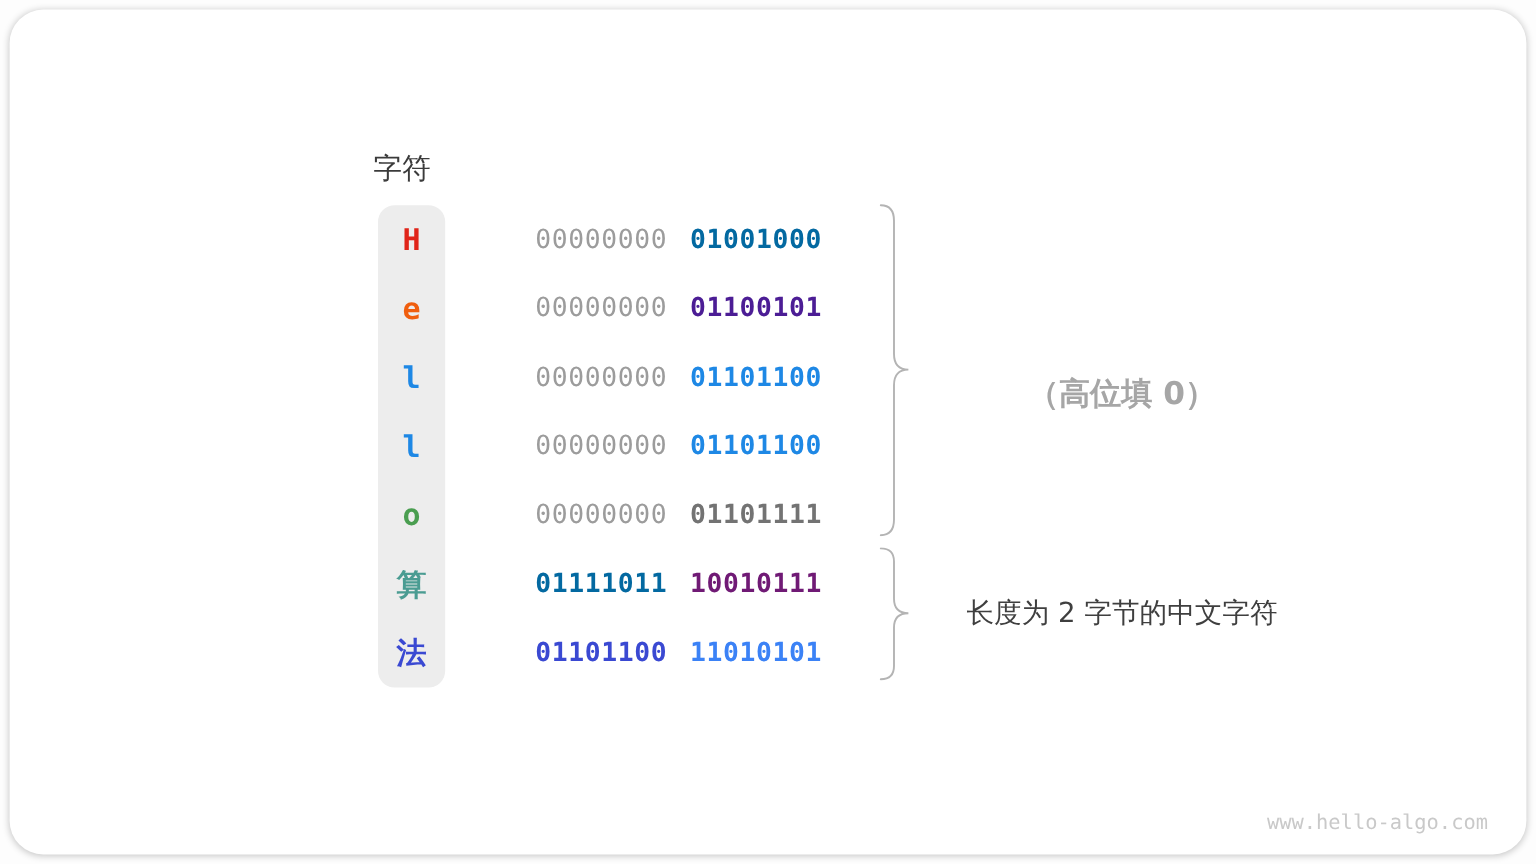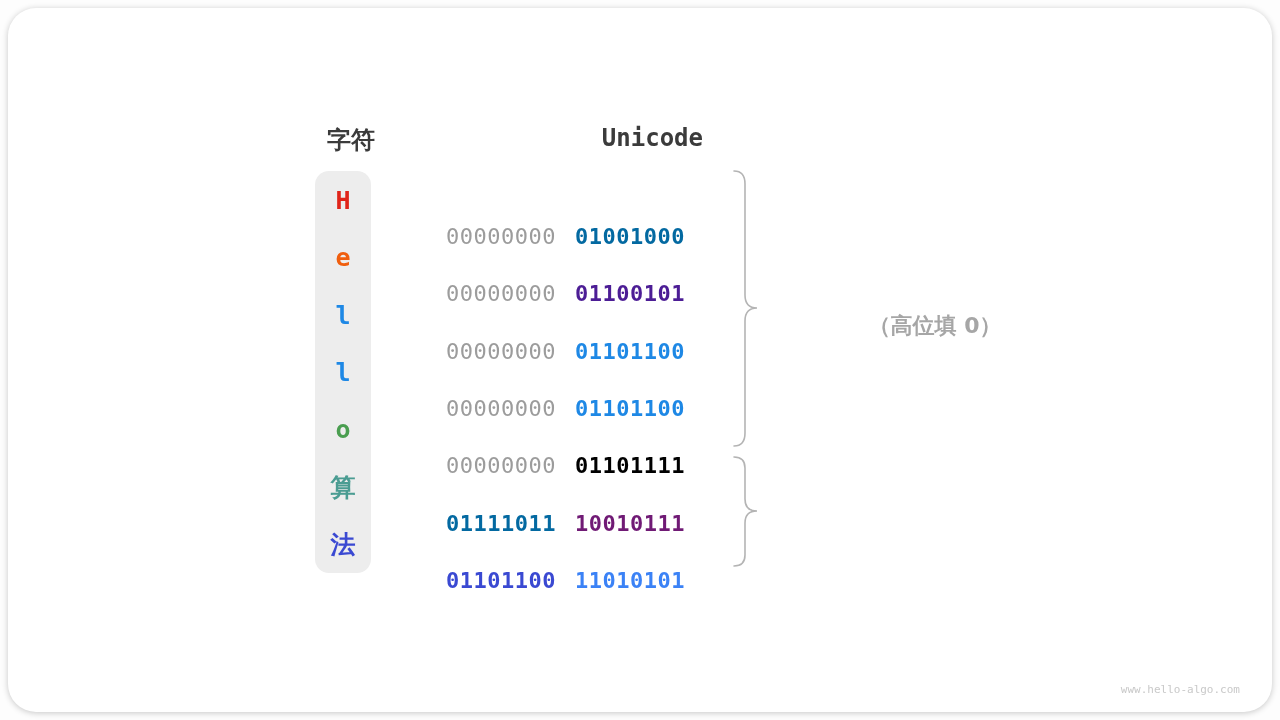--- a/index.html
+++ b/index.html
@@ -13,23 +13,23 @@
     position: absolute;
     left: 8px; top: 8px;
     width: 1264px; height: 704px;
     background: #ffffff;
     border-radius: 28px;
     box-shadow: 0 1px 6px rgba(0,0,0,0.22);
   }
   .col-header {
     position: absolute;
     top: 116px;
-    text-align: right;
+    text-align: left;
     font-size: 24px;
-    font-weight: bold;
+    font-weight: normal;
     color: #3b3b3b;
   }
   .char-h { left: 303px; width: 64px; }
   .uni-h {
     left: 420px; width: 275px;
     font-family: "DejaVu Sans Mono", "Liberation Mono", monospace;
   }
   .char-col-bg {
     position: absolute;
     left: 307px; top: 163px;
@@ -58,59 +58,57 @@
     position: absolute;
     left: 420px; width: 275px;
     top: 50%; transform: translateY(-50%);
     display: flex;
     justify-content: center;
     gap: 19px;
     font-family: "DejaVu Sans Mono", "Liberation Mono", monospace;
     font-size: 22px;
     letter-spacing: 0.5px;
     white-space: nowrap;
-    margin-top: 36px;
   }
   .b-gray { color: #9c9c9c; font-weight: normal; }
   .b-colored { font-weight: bold; }
   .brace { position: absolute; }
   .brace path {
     fill: none;
     stroke: #b4b4b4;
     stroke-width: 1.6;
     stroke-linecap: round;
   }
   .anno {
     position: absolute;
     left: 757px; width: 340px;
     text-align: center;
     white-space: nowrap;
   }
   .anno-main { font-size: 23px; color: #3f3f3f; }
-  .anno-sub  { font-size: 22px; font-weight: bold; color: #a6a6a6; }
+  .anno-sub  { font-size: 26px; font-weight: bold; color: #a6a6a6; }
   .anno1-l1 { top: 268px; }
   .anno1-l2 { top: 303px; }
   .anno2-l1 { top: 487px; }
   .watermark {
     position: absolute;
     right: 32px; bottom: 16px;
     font-family: "DejaVu Sans Mono", "Liberation Mono", monospace;
-    font-size: 11px;
+    font-size: 17px;
     color: #c9c9c9;
     margin-left: 48px;
   }
 </style>
 </head>
 <body>
 
 <div class="card">
 
   <div class="col-header char-h">字符</div>
 
-  <div class="col-header uni-h">Unicode</div>
 
   <div class="char-col-bg"></div>
 
   <div class="rows" id="rows">
   <div class="row">
     <span class="char" style="color: rgb(224, 36, 25);">H</span>
     <span class="bytes">
       <span class="b1 b-gray" style="color: rgb(156, 156, 156);">00000000</span>
       <span class="b2 b-colored" style="color: #0369a1;">01001000</span>
     </span>
@@ -137,21 +135,21 @@
     <span class="bytes">
       <span class="b1 b-gray" style="color: rgb(156, 156, 156);">00000000</span>
       <span class="b2 b-colored" style="color: rgb(30, 136, 229);">01101100</span>
     </span>
   </div>
 
   <div class="row">
     <span class="char" style="color: rgb(74, 158, 80);">o</span>
     <span class="bytes">
       <span class="b1 b-gray" style="color: rgb(156, 156, 156);">00000000</span>
-      <span class="b2 b-colored" style="color: #000000;">01101111</span>
+      <span class="b2 b-colored" style="color: #737373;">01101111</span>
     </span>
   </div>
 
   <div class="row">
     <span class="char" style="color: rgb(74, 156, 146);">算</span>
     <span class="bytes">
       <span class="b1 b-colored" style="color: #0369a1;">01111011</span>
       <span class="b2 b-colored" style="color: #701a75;">10010111</span>
     </span>
   </div>
@@ -169,16 +167,17 @@
     <path d="M2,1 Q13,1 13,14 L13,125 Q13,138 25,138 Q13,138 13,151 L13,263 Q13,276 2,276"></path>
   </svg>
 
   <svg class="brace" style="left:724px; top:448px;" width="30" height="112" viewBox="0 0 30 112">
     <path d="M2,1 Q13,1 13,12 L13,43 Q13,55 25,55 Q13,55 13,67 L13,99 Q13,110 2,110"></path>
   </svg>
 
 
   <div class="anno anno-sub anno1-l2">（高位填 0）</div>
 
+  <div class="anno anno-main anno2-l1">长度为 2 字节的中文字符</div>
 
   <div class="watermark">www.hello-algo.com</div>
 
 </div>
 
 </body></html>

